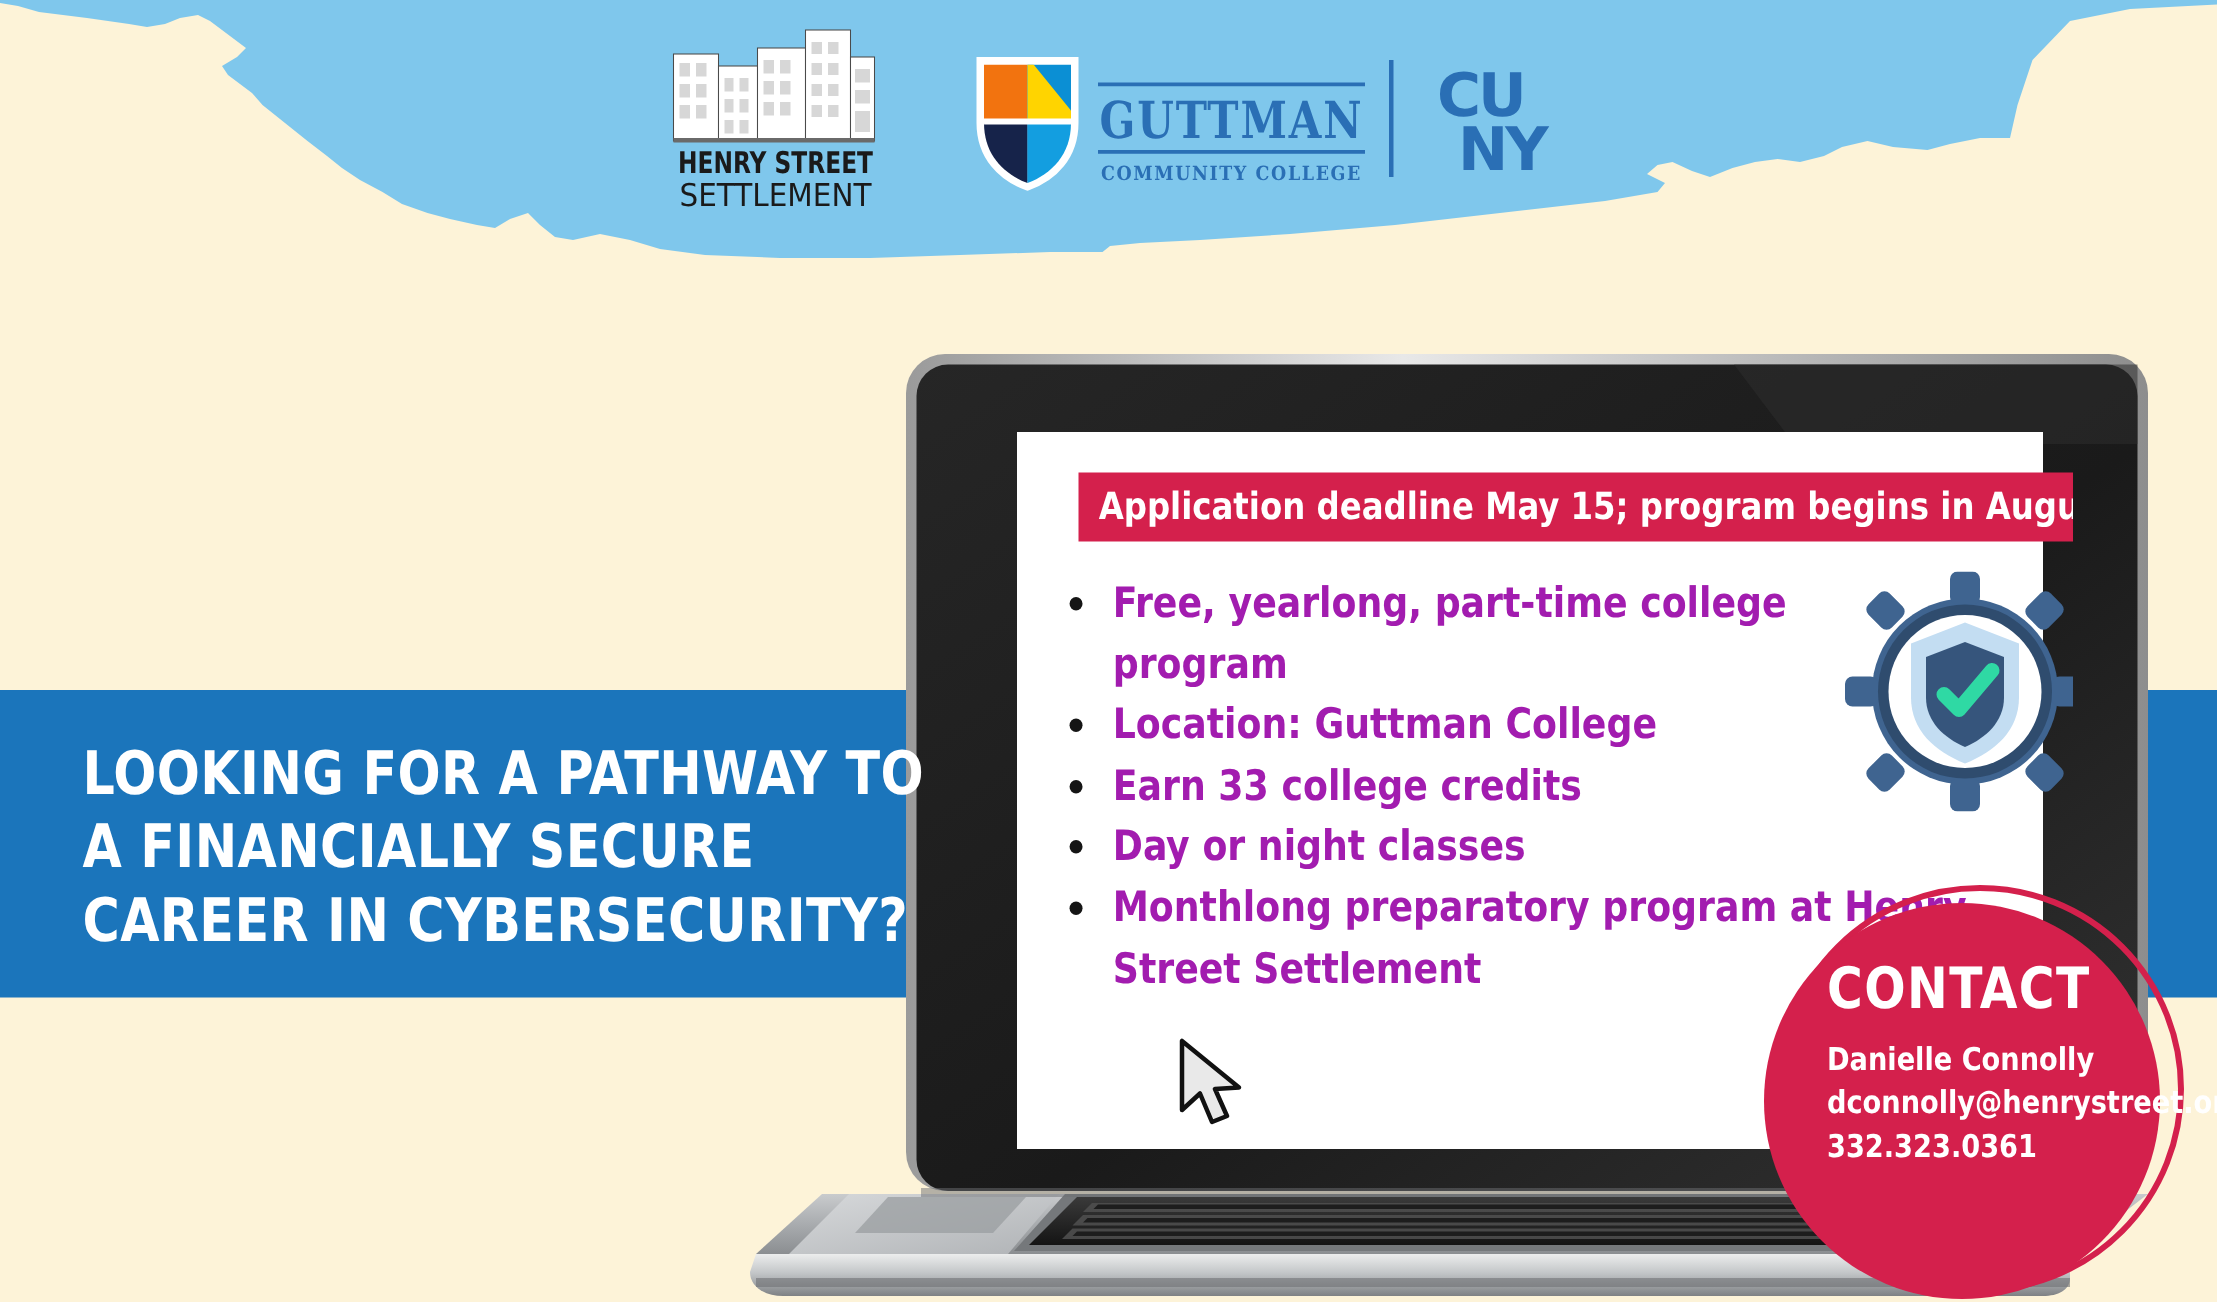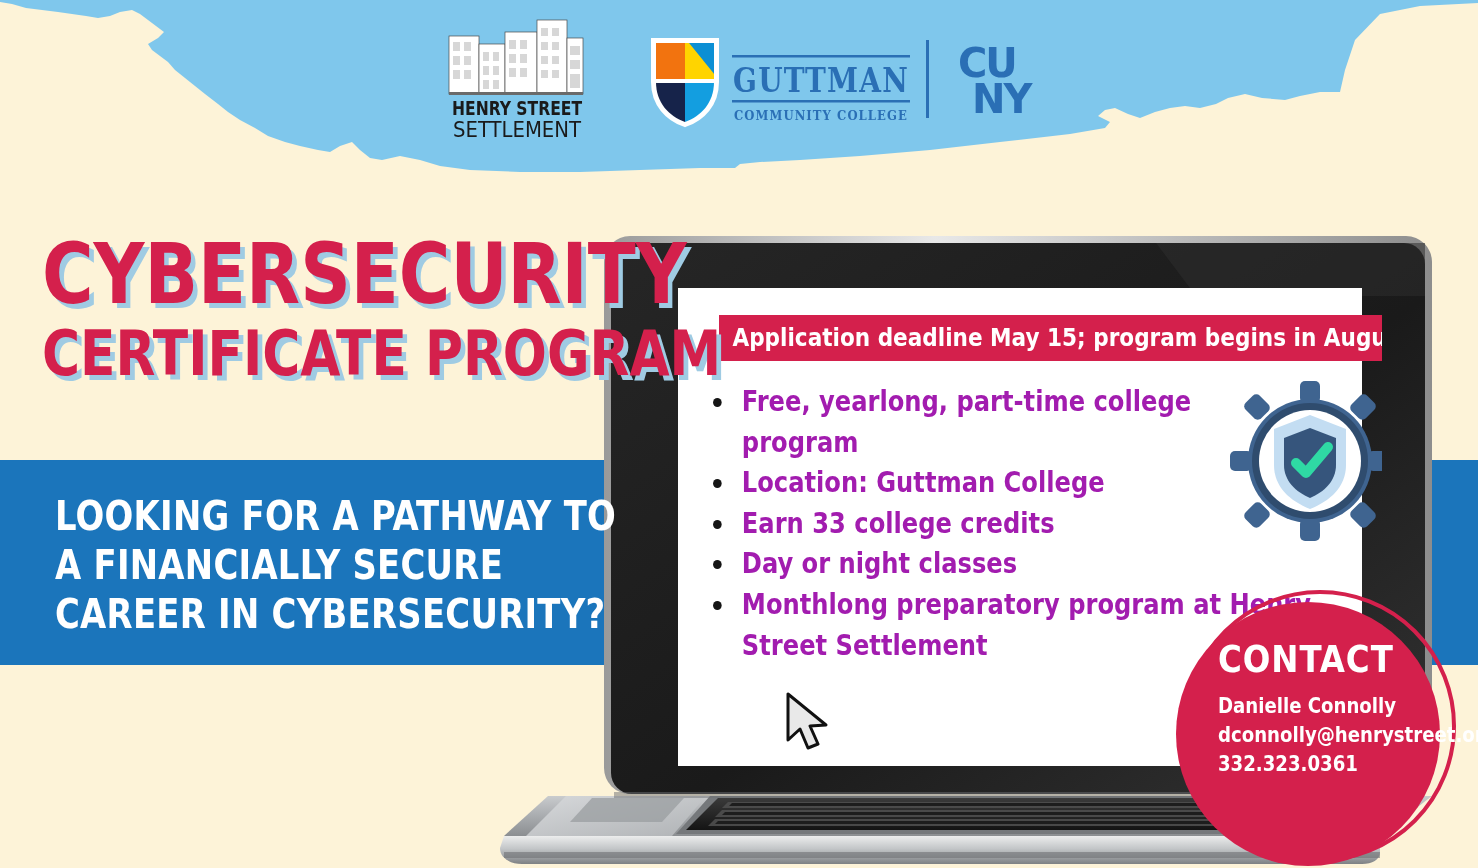--- a/index.html
+++ b/index.html
@@ -184,24 +184,20 @@
     <text x="171" y="82" text-anchor="middle" fill="#2a6fb5" font-family="'DejaVu Serif','Liberation Serif',serif" font-size="13" font-weight="bold" letter-spacing="1.2" textLength="174" lengthAdjust="spacingAndGlyphs">COMMUNITY COLLEGE</text>
   </svg>
 
   <div class="logo-divider"></div>
 
   <svg class="logo-cuny" viewBox="0 0 86 78">
     <text x="6" y="37" fill="#2a6fb5" font-family="'DejaVu Sans','Liberation Sans',sans-serif" font-size="40" font-weight="bold" letter-spacing="-2">CU</text>
     <text x="20" y="73" fill="#2a6fb5" font-family="'DejaVu Sans','Liberation Sans',sans-serif" font-size="40" font-weight="bold" letter-spacing="-2">NY</text>
   </svg>
 
-  <div class="headline">
-    <div class="l1">CYBERSECURITY</div>
-    <div class="l2">CERTIFICATE PROGRAM</div>
-  </div>
 
   <div class="subtitle">
     <div>LOOKING FOR A PATHWAY TO</div>
     <div>A FINANCIALLY SECURE</div>
     <div>CAREER IN CYBERSECURITY?</div>
   </div>
 
   <svg class="laptop" viewBox="0 0 940 632">
     <defs>
       <linearGradient id="lidEdge" x1="0" y1="0" x2="1" y2="0">

